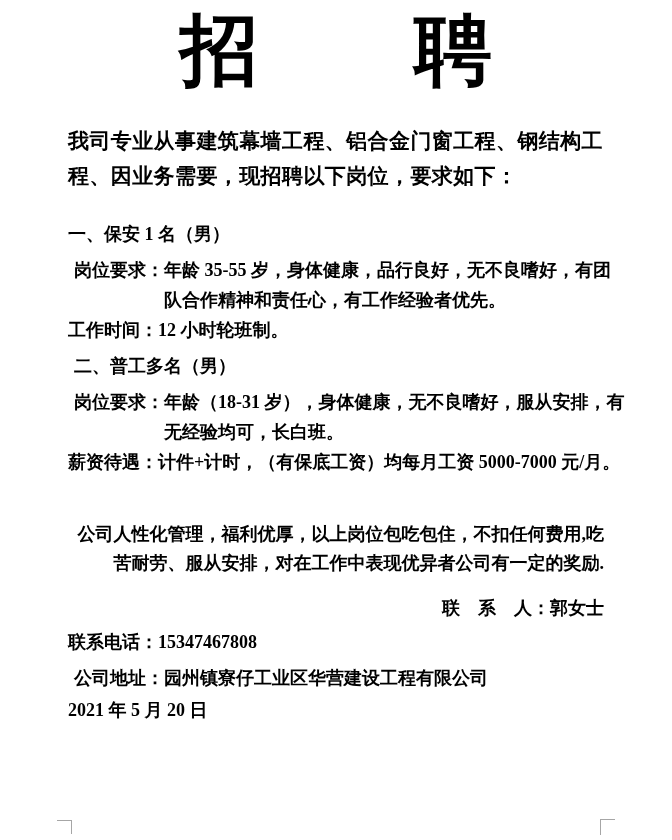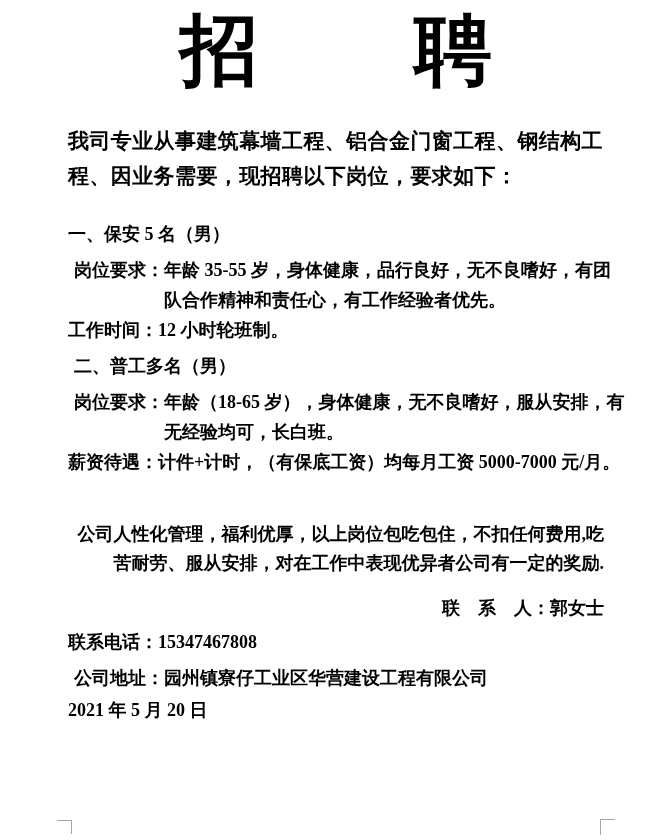--- a/index.html
+++ b/index.html
@@ -68,31 +68,31 @@
 </head>
 <body>
 
 <div class="page">
 
   <h1 class="title">招　　聘</h1>
 
   <p class="intro">我司专业从事建筑幕墙工程、铝合金门窗工程、钢结构工
 程、因业务需要，现招聘以下岗位，要求如下：</p>
 
-  <p class="ph mt25">一、保安 5 名（男）</p>
+  <p class="ph mt25">一、保安 1 名（男）</p>
 
   <p class="ph hang mt6">岗位要求：年龄 35-55 岁，身体健康，品行良好，无不良嗜好，有团
 队合作精神和责任心，有工作经验者优先。</p>
 
 
   <p class="ph">工作时间：12 小时轮班制。</p>
 
   <p class="ph mt6">二、普工多名（男）</p>
 
-  <p class="ph hang mt6">岗位要求：年龄（18-65 岁），身体健康，无不良嗜好，服从安排，有
+  <p class="ph hang mt6">岗位要求：年龄（18-31 岁），身体健康，无不良嗜好，服从安排，有
 无经验均可，长白班。</p>
 
   <p class="ph">薪资待遇：计件+计时，（有保底工资）均每月工资 5000-7000 元/月。</p>
 
   <p class="ph note">公司人性化管理，福利优厚，以上岗位包吃包住，不扣任何费用,吃
 苦耐劳、服从安排，对在工作中表现优异者公司有一定的奖励.</p>
 
   <p class="ph mt15">联　系　人：郭女士</p>
 
   <p class="ph mt4">联系电话：15347467808</p>

